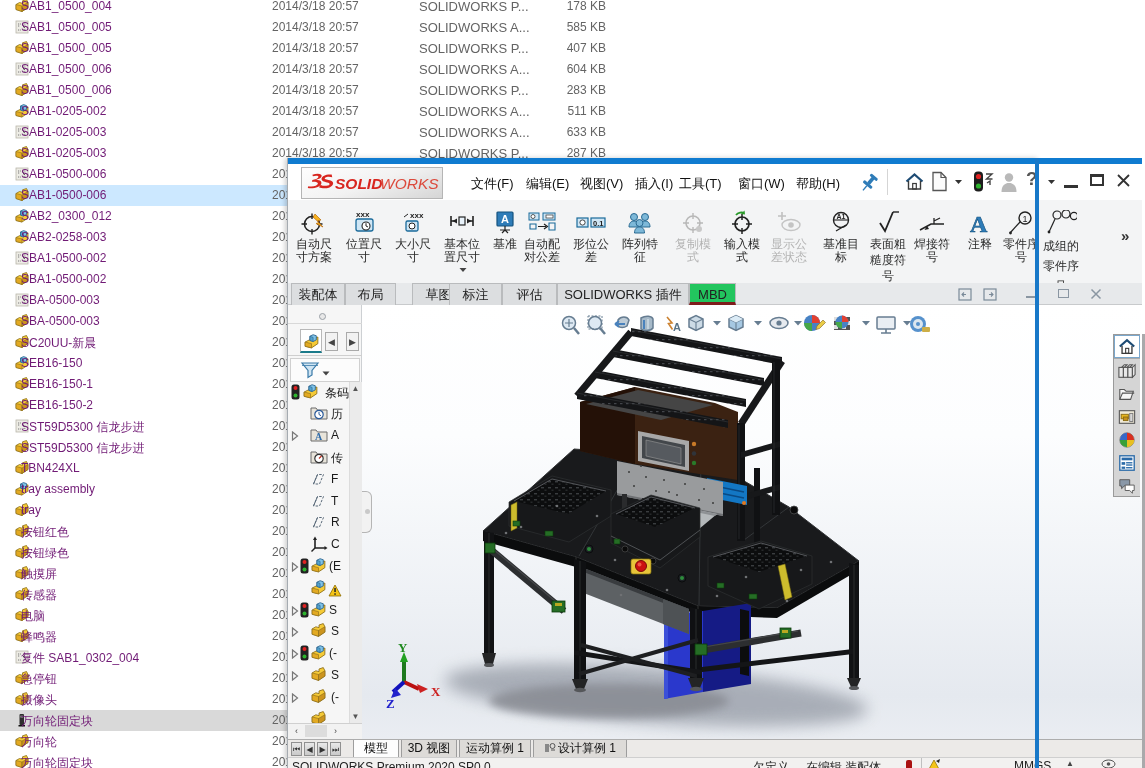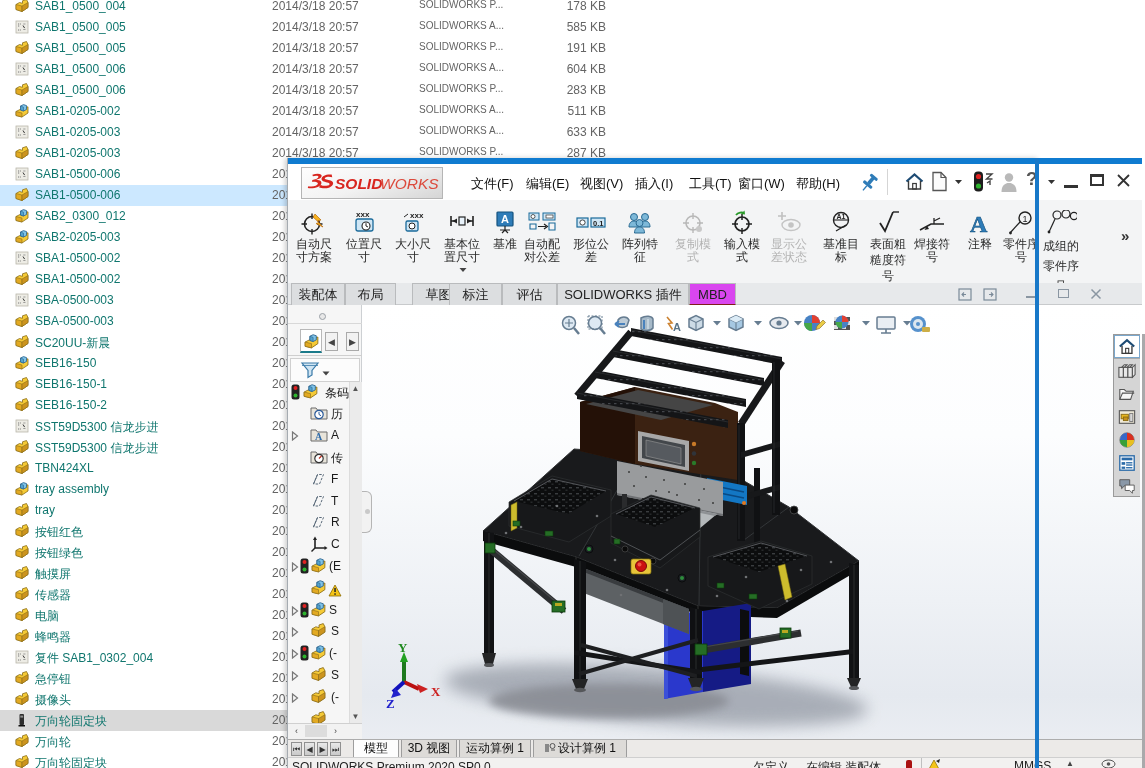--- a/index.html
+++ b/index.html
@@ -1,35 +1,35 @@
 <!DOCTYPE html>
 <html><head><meta charset="utf-8"><style>
 *{margin:0;padding:0;box-sizing:border-box}
 html,body{width:1145px;height:768px;overflow:hidden;background:#fff;font-family:"Liberation Sans",sans-serif}
 #stage{position:absolute;left:0;top:0;width:1145px;height:768px;overflow:hidden}
 .row{position:absolute;left:0;width:630px;height:21px}
 .sel{background:#cce8ff;width:287px}
 .sel2{background:#d9d9d9;width:287px}
-.fn{position:absolute;left:35px;top:3px;font-size:12px;color:#0f766e;white-space:nowrap}
+.fn{position:absolute;left:21px;top:3px;font-size:12px;color:#701a75;white-space:nowrap}
 .fd{position:absolute;left:272px;top:3px;font-size:12px;color:#646464;white-space:nowrap}
-.ft{position:absolute;left:419px;top:3px;font-size:10px;color:#646464;white-space:nowrap}
+.ft{position:absolute;left:419px;top:3px;font-size:13px;color:#646464;white-space:nowrap}
 .fs{position:absolute;left:520px;top:3px;width:86px;text-align:right;font-size:12px;color:#646464}
 .ic{position:absolute;left:14px;top:2px;width:16px;height:16px}
 #sw{position:absolute;left:287px;top:158px;width:752px;height:610px;background:#fff;border-left:1px solid #a5abb1;box-shadow:-2px 0 5px rgba(0,0,0,.2)}
 #accent{position:absolute;left:0;top:0;width:854px;height:6px;background:#0f7bd0}
 #titlebar{position:absolute;left:0;top:6px;width:854px;height:36px;background:#fff}
 #logobox{position:absolute;left:13px;top:3px;width:142px;height:32px;border:1px solid #b5b5b5;background:linear-gradient(160deg,#fefefe 0%,#f2f2f2 50%,#d5d5d5 100%)}
 .menu{position:absolute;top:11px;font-size:13px;color:#111;white-space:nowrap}
 #ribbon{position:absolute;left:0;top:42px;width:854px;height:83px;background:#f3f4f5}
 .rb{position:absolute;top:10px;text-align:center;font-size:12px;color:#2b2b2b;line-height:12.5px}
 .rb svg{display:block;margin:0 auto 2px auto}
 .rb.dis{color:#b4b4b4}
 #tabrow{position:absolute;left:0;top:125px;width:854px;height:22px;background:#e7e9eb;border-bottom:1px solid #c8cacc}
 .tab{position:absolute;top:0;height:22px;background:#dcdee0;border:1px solid #b9bbbd;border-bottom:none;font-size:13px;color:#222;text-align:center;line-height:21px}
-.tab.act{background:#d946ef;border-bottom:1px solid #7f1d1d}
+.tab.act{background:#22c55e;border-bottom:3px solid #7f1d1d}
 #main{position:absolute;left:0;top:147px;width:854px;height:434px}
 #viewport{position:absolute;left:74px;top:0;width:780px;height:434px;background:linear-gradient(180deg,#ffffff 0%,#fcfdfe 30%,#eef1f5 68%,#e5e9ef 90%,#eaedf2 100%);overflow:hidden}
 #panel{position:absolute;left:0;top:0;width:74px;height:434px;background:#f6f6f6;border-right:1px solid #cdd0d3}
 #bottabs{position:absolute;left:0;top:581px;width:854px;height:18px;background:#eceae8;border-top:1px solid #adadad}
 .btab{position:absolute;top:0;height:18px;background:#dddbd8;border:1px solid #9d9d9d;border-top:none;font-size:12px;color:#111;text-align:center;line-height:16px;white-space:nowrap}
 .btab.act{background:#fdfdfd}
 #statusbar{position:absolute;left:0;top:599px;width:854px;height:11px;background:#f2f1f0;border-top:1px solid #cfcfcf;font-size:12px;color:#222;overflow:hidden}
 .navb{position:absolute;top:2px;width:11px;height:14px;background:linear-gradient(#e8e8e8,#c9c9c9);border:1px solid #909090;color:#333;font-size:8px;text-align:center;line-height:13px}
 </style></head><body>
 <div id="stage">
@@ -58,21 +58,21 @@
       </div>
 <div class="row" style="top:38px">
         <span class="ic"><svg width="16" height="16" viewBox="0 0 16 16">
             <path d="M2 6.5 L5.5 4.5 L8.5 5.3 L8.5 2.8 L12.5 1.5 L14 4.5 L14 9.5 L8 13.5 L2 11.5 Z" fill="#f5ca36" stroke="#8a6d1a" stroke-width="0.8"></path>
             <path d="M2 6.5 L8 8 L8 13.5 L2 11.5 Z" fill="#e3aa22" stroke="#8a6d1a" stroke-width="0.6"></path>
             <path d="M8 8 L14 4.5 L14 9.5 L8 13.5 Z" fill="#cc941e" stroke="#8a6d1a" stroke-width="0.6"></path>
           </svg></span>
         <span class="fn">SAB1_0500_005</span>
         <span class="fd">2014/3/18 20:57</span>
         <span class="ft">SOLIDWORKS P...</span>
-        <span class="fs">191 KB</span>
+        <span class="fs">407 KB</span>
       </div>
 <div class="row" style="top:59px">
         <span class="ic"><svg width="16" height="16" viewBox="0 0 16 16">
             <rect x="2" y="2" width="12" height="12" fill="#edece5" stroke="#b9b7ab" stroke-width="0.8"></rect>
             <path d="M4 5 h3 M4 7 h2 M9.5 5 h2.5 M9.5 10.5 h2.5 M4 11 h3" stroke="#6a6a6a" stroke-width="0.9" stroke-dasharray="1.2 1" fill="none"></path>
             <path d="M9 6.5 l1.6 2.6" stroke="#333" stroke-width="1" fill="none"></path>
           </svg></span>
         <span class="fn">SAB1_0500_006</span>
         <span class="fd">2014/3/18 20:57</span>
         <span class="ft">SOLIDWORKS A...</span>
@@ -151,21 +151,21 @@
         <span class="fn">SAB2_0300_012</span>
         <span class="fd">2014/3/18 20:57</span>
       </div>
 <div class="row" style="top:227px">
         <span class="ic"><svg width="16" height="16" viewBox="0 0 16 16">
             <path d="M2 8.5 L6 6.5 L10 7.3 L10 5 L14 3.8 L14 10 L8 14 L2 12.5 Z" fill="#f5ca36" stroke="#8a6d1a" stroke-width="0.8"></path>
             <path d="M2 8.5 L8 10 L8 14 L2 12.5 Z" fill="#e3aa22" stroke="#8a6d1a" stroke-width="0.6"></path>
             <path d="M6.5 3 L9.5 1.6 L12.5 2.6 L12.5 6.5 L9.5 8 L6.5 7 Z" fill="#7fc3e8" stroke="#28618c" stroke-width="0.8"></path>
             <path d="M6.5 3 L9.5 4.2 L9.5 8 L6.5 7 Z" fill="#54a4cf" stroke="#28618c" stroke-width="0.6"></path>
           </svg></span>
-        <span class="fn">SAB2-0205-003</span>
+        <span class="fn">SAB2-0258-003</span>
         <span class="fd">2014/3/18 20:57</span>
       </div>
 <div class="row" style="top:248px">
         <span class="ic"><svg width="16" height="16" viewBox="0 0 16 16">
             <rect x="2" y="2" width="12" height="12" fill="#edece5" stroke="#b9b7ab" stroke-width="0.8"></rect>
             <path d="M4 5 h3 M4 7 h2 M9.5 5 h2.5 M9.5 10.5 h2.5 M4 11 h3" stroke="#6a6a6a" stroke-width="0.9" stroke-dasharray="1.2 1" fill="none"></path>
             <path d="M9 6.5 l1.6 2.6" stroke="#333" stroke-width="1" fill="none"></path>
           </svg></span>
         <span class="fn">SBA1-0500-002</span>
         <span class="fd">2014/3/18 20:57</span>
@@ -400,21 +400,21 @@
       <path d="M8 3 C14 1 19 2 18 5 C17.4 7 14 8 11.5 8.5 C15 8.5 18.5 9.5 17.8 12.5 C17 16 10 18.5 3 17.5 L3.6 15.5 C9 16.3 13.5 15 14 12.8 C14.4 10.8 10.5 10.3 7.5 10.6 L8 8.7 C11 8.3 14.2 7.3 14.6 5.5 C15 3.8 11.5 3.6 8.6 4.6 Z"></path>
       <path d="M27 2.8 C21 2.2 16.5 4.2 16 7 C15.4 10.2 20.5 10.8 23.2 11.6 C25.5 12.3 25.2 14.2 22.5 14.8 C20 15.4 16.8 14.9 14.8 14.1 L13.2 16.6 C16 17.8 20.8 18 24 17 C27.5 15.9 29.3 13.3 28.3 11.2 C27.2 9 22.6 8.7 20.5 8 C18.8 7.4 19.3 5.9 21.6 5.3 C23.6 4.8 26 5.1 27.6 5.8 Z" transform="translate(2,0)"></path>
     </g>
     <text x="30" y="18.5" font-size="15.5" font-style="italic" font-weight="bold" fill="#d8261f" font-family="Liberation Sans,sans-serif">SOLID</text>
     <text x="75" y="18.5" font-size="15.5" font-style="italic" fill="#dc4a3c" font-family="Liberation Sans,sans-serif">WORKS</text>
   </svg>
   <span class="menu" style="left:183px">文件(F)</span>
   <span class="menu" style="left:238px">编辑(E)</span>
   <span class="menu" style="left:292px">视图(V)</span>
   <span class="menu" style="left:347px">插入(I)</span>
-  <span class="menu" style="left:401px">工具(T)</span>
+  <span class="menu" style="left:391px">工具(T)</span>
   <span class="menu" style="left:450px">窗口(W)</span>
   <span class="menu" style="left:508px">帮助(H)</span>
   <svg style="position:absolute;left:570px;top:8px" width="22" height="22" viewBox="0 0 22 22">
           <g transform="rotate(40 11 11)" fill="#2e7cb8">
             <rect x="9.2" y="3" width="3.6" height="9" rx="1"></rect>
             <rect x="6.5" y="2" width="9" height="3" rx="1.2"></rect>
             <rect x="5.5" y="11.5" width="11" height="3" rx="1.2"></rect>
             <rect x="10.4" y="14.5" width="1.4" height="6"></rect>
           </g>
         </svg>

